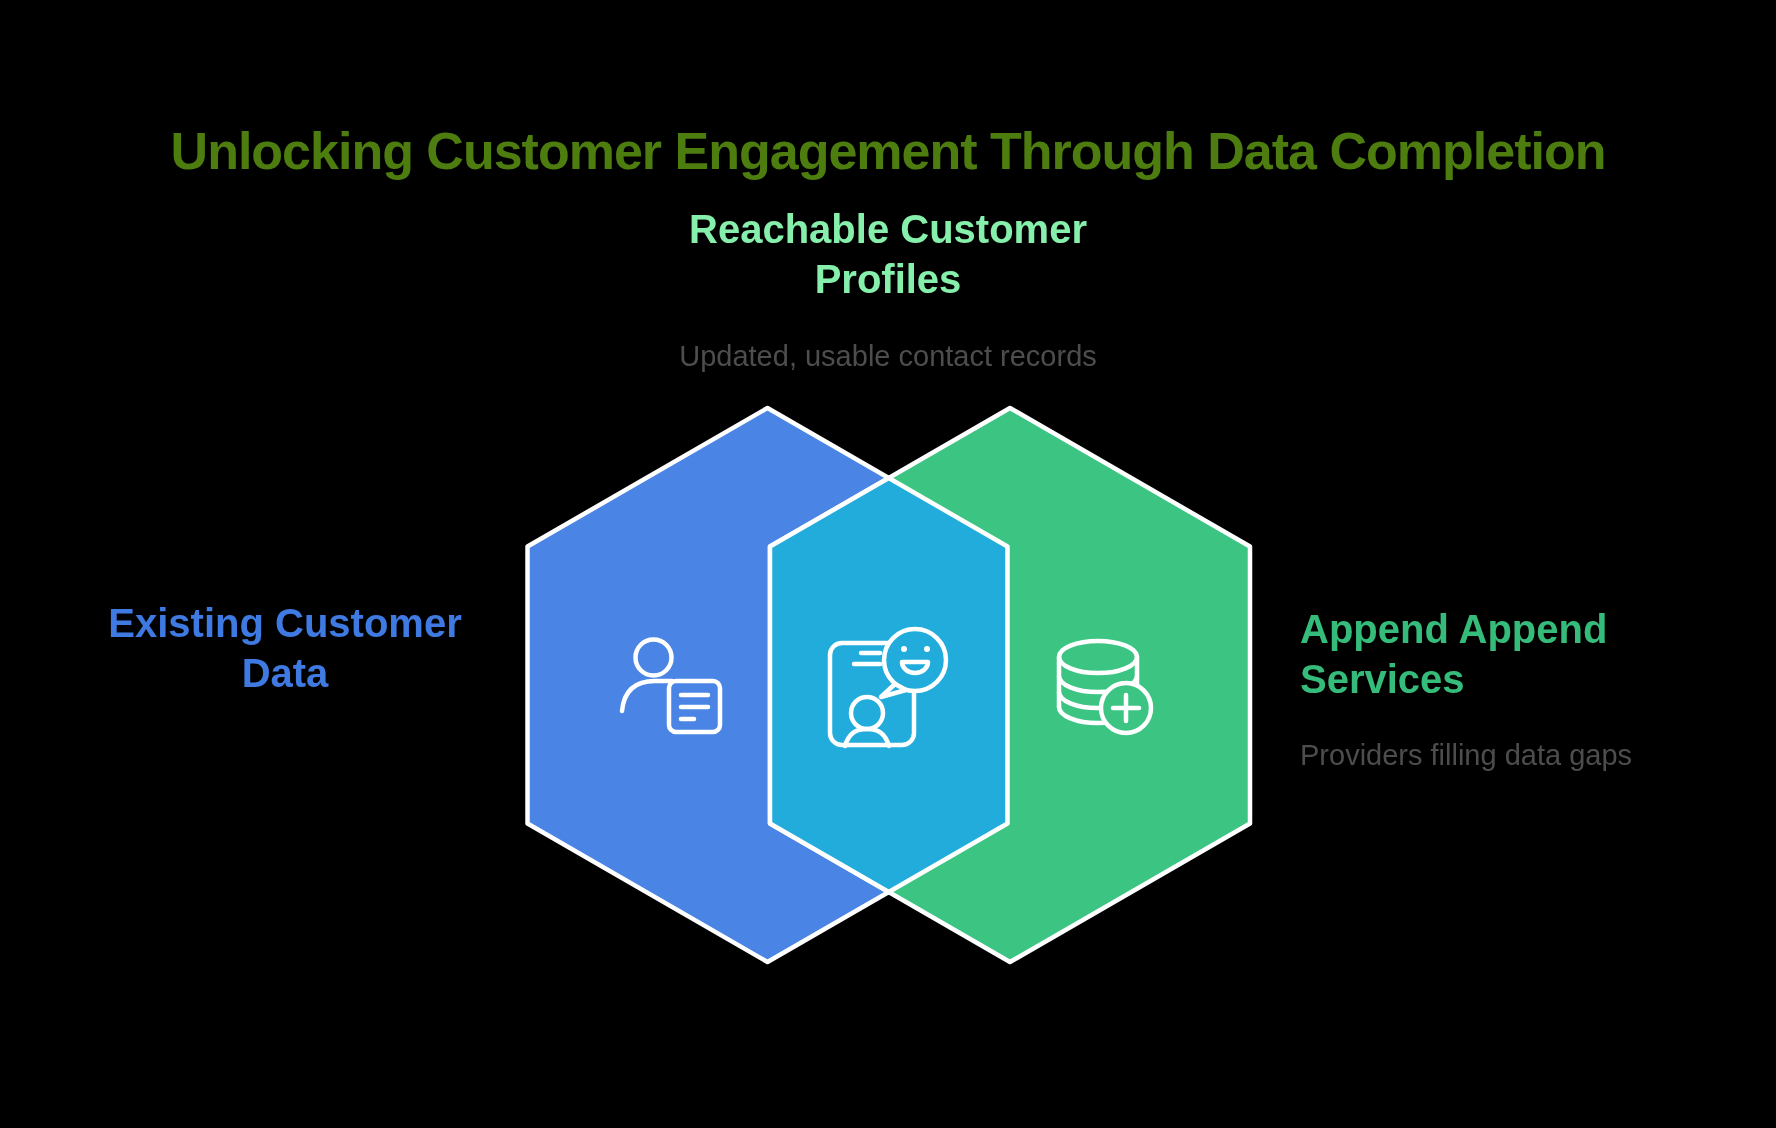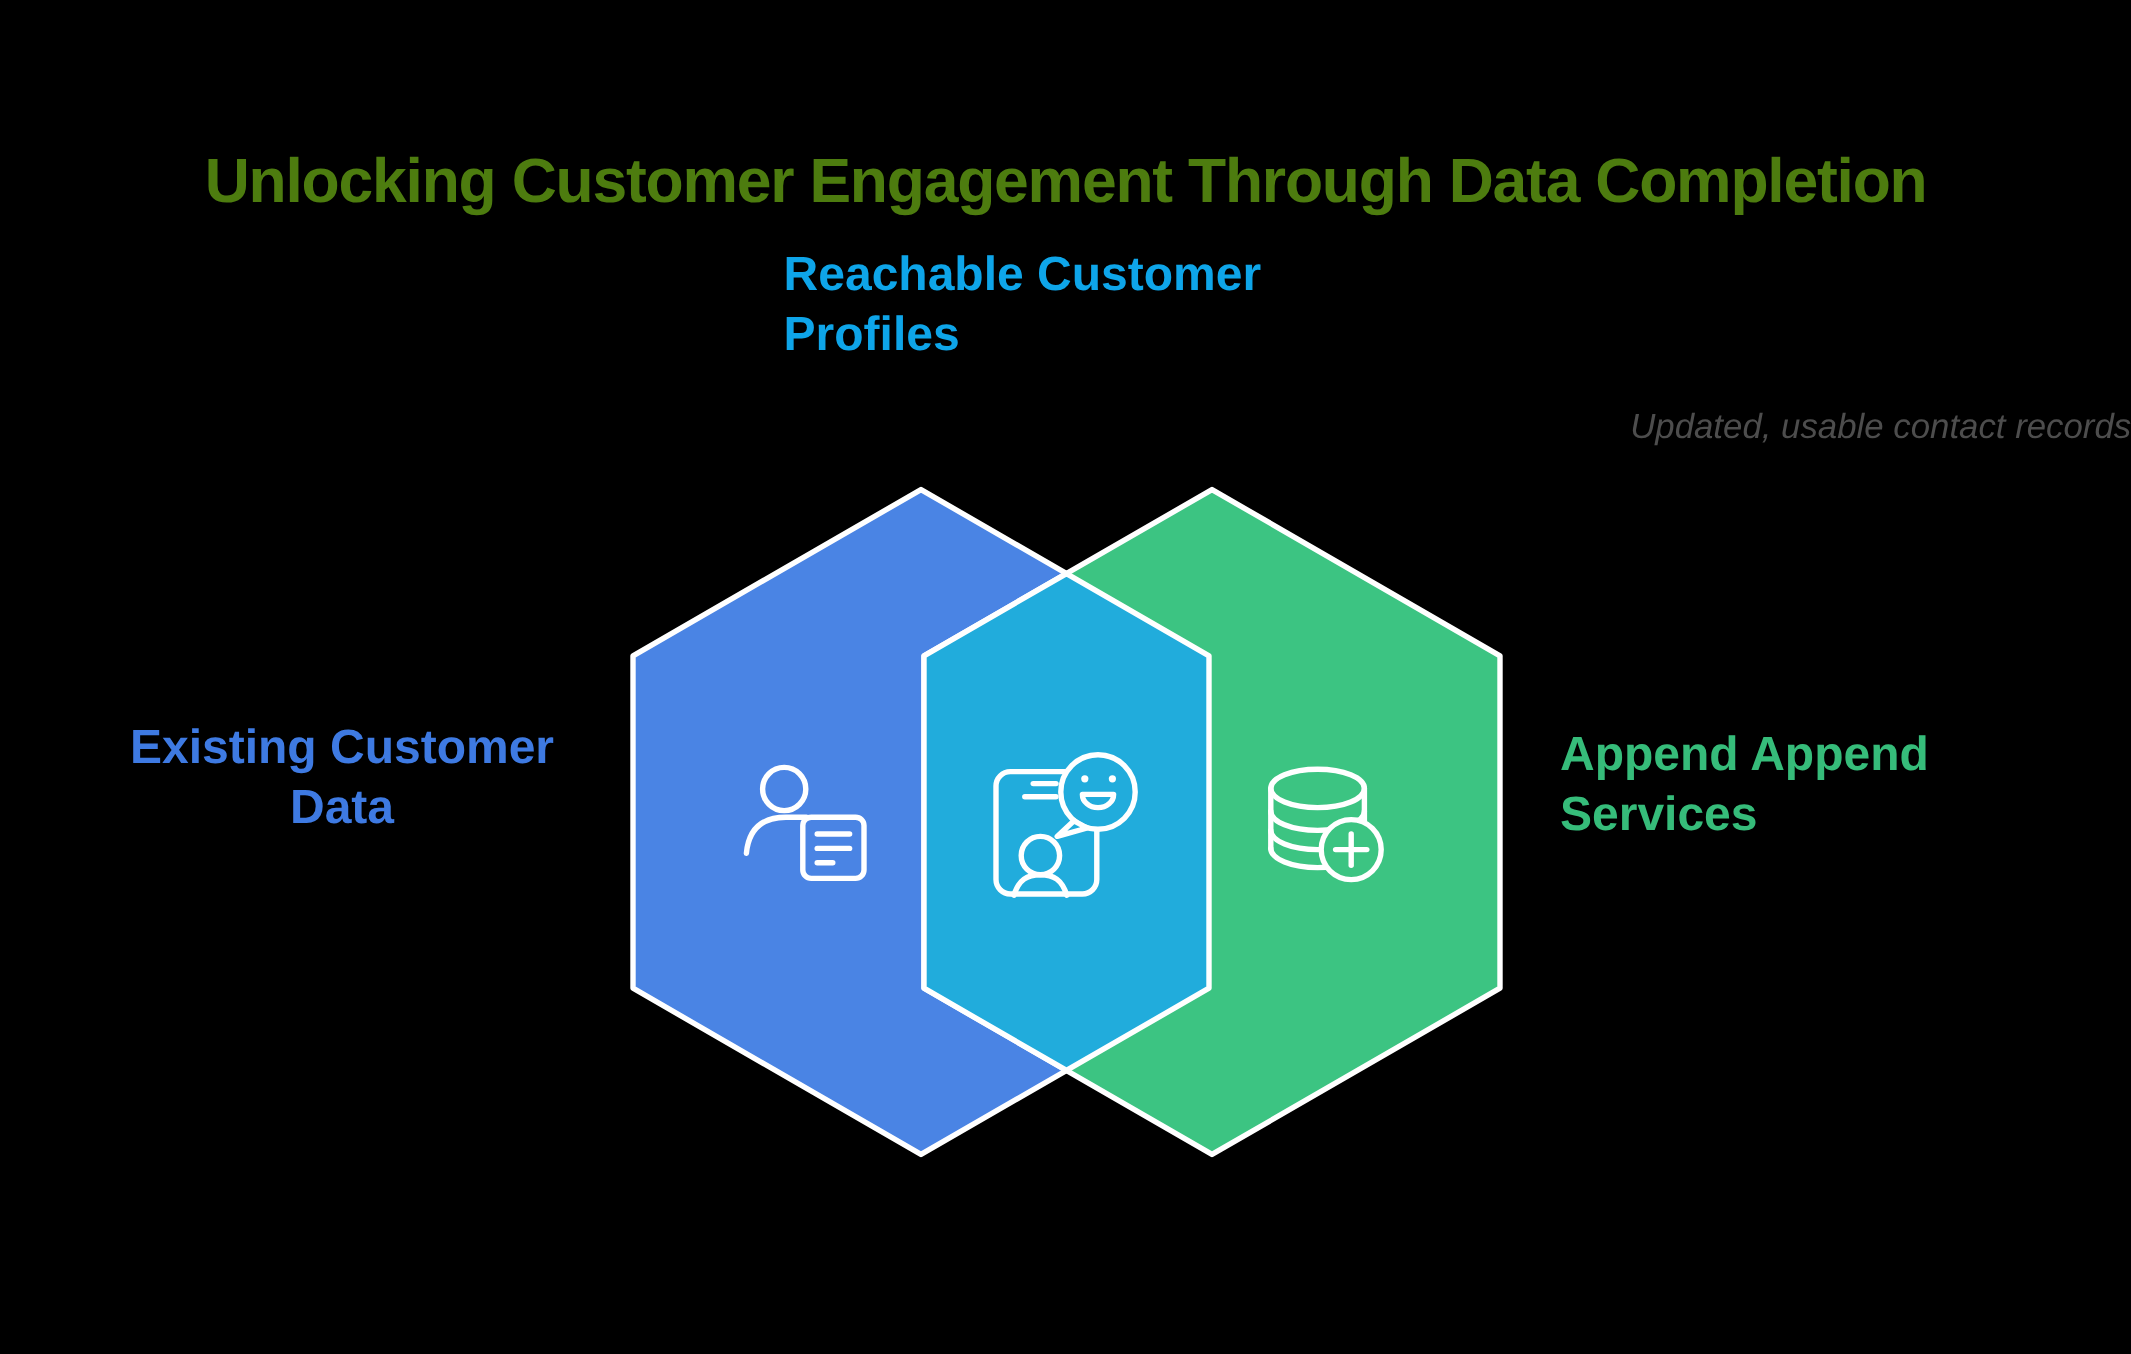--- a/index.html
+++ b/index.html
@@ -7,22 +7,22 @@
        font-family:"Liberation Sans", sans-serif;}
   .canvas{position:absolute;inset:0;background:#000;}
 
   .title{position:absolute;top:86px;left:0;right:0;text-align:center;
          font-size:52px;font-weight:700;letter-spacing:-1px;color:#4d7c0f;margin-top:35px;}
 
   .label{font-weight:700;font-size:40px;line-height:50px;}
   .desc{font-weight:400;font-size:29px;line-height:38px;color:#4d4d4d;}
 
   .top-label{position:absolute;top:204px;left:0;right:0;margin:auto;width:470px;
-             color:#0ea5e9;}
-  .top-desc{position:absolute;top:337px;left:0;right:0;text-align:right;font-style:italic;}
+             text-align:center;color:#86efac;}
+  .top-desc{position:absolute;top:337px;left:0;right:0;text-align:center;}
 
   .left-label{position:absolute;top:598px;left:95px;width:380px;
               text-align:center;color:#3e7ae2;}
   .left-desc{position:absolute;top:714px;left:95px;width:380px;text-align:right;}
 
   .right-label{position:absolute;top:604px;left:1300px;width:370px;
                text-align:left;color:#36bc7a;}
   .right-desc{position:absolute;top:736px;left:1300px;width:370px;text-align:left;}
 
   svg.diagram{position:absolute;left:0;top:0;}
@@ -35,20 +35,21 @@
 <div class="canvas">
 
   <div class="title">Unlocking Customer Engagement Through Data Completion</div>
 
   <div class="top-label label">Reachable Customer Profiles</div>
   <div class="top-desc desc">Updated, usable contact records</div>
 
   <div class="left-label label">Existing Customer Data</div>
 
   <div class="right-label label">Append Append Services</div>
+  <div class="right-desc desc">Providers filling data gaps</div>
 
   <svg class="diagram" width="1776" height="1128" viewBox="0 0 1776 1128">
 
     <polygon class="hex" points="767.5,408 1007.5,546.5 1007.5,823.5 767.5,962 527.5,823.5 527.5,546.5" fill="#4a84e4"></polygon>
 
     <polygon class="hex" points="1010,408 1250,546.5 1250,823.5 1010,962 770,823.5 770,546.5" fill="#3cc482"></polygon>
 
     <polygon class="hex" points="888.75,478 1007.5,546.5 1007.5,823.5 888.75,892 770,823.5 770,546.5" fill="#21acdc"></polygon>
 
     <g class="icon">

